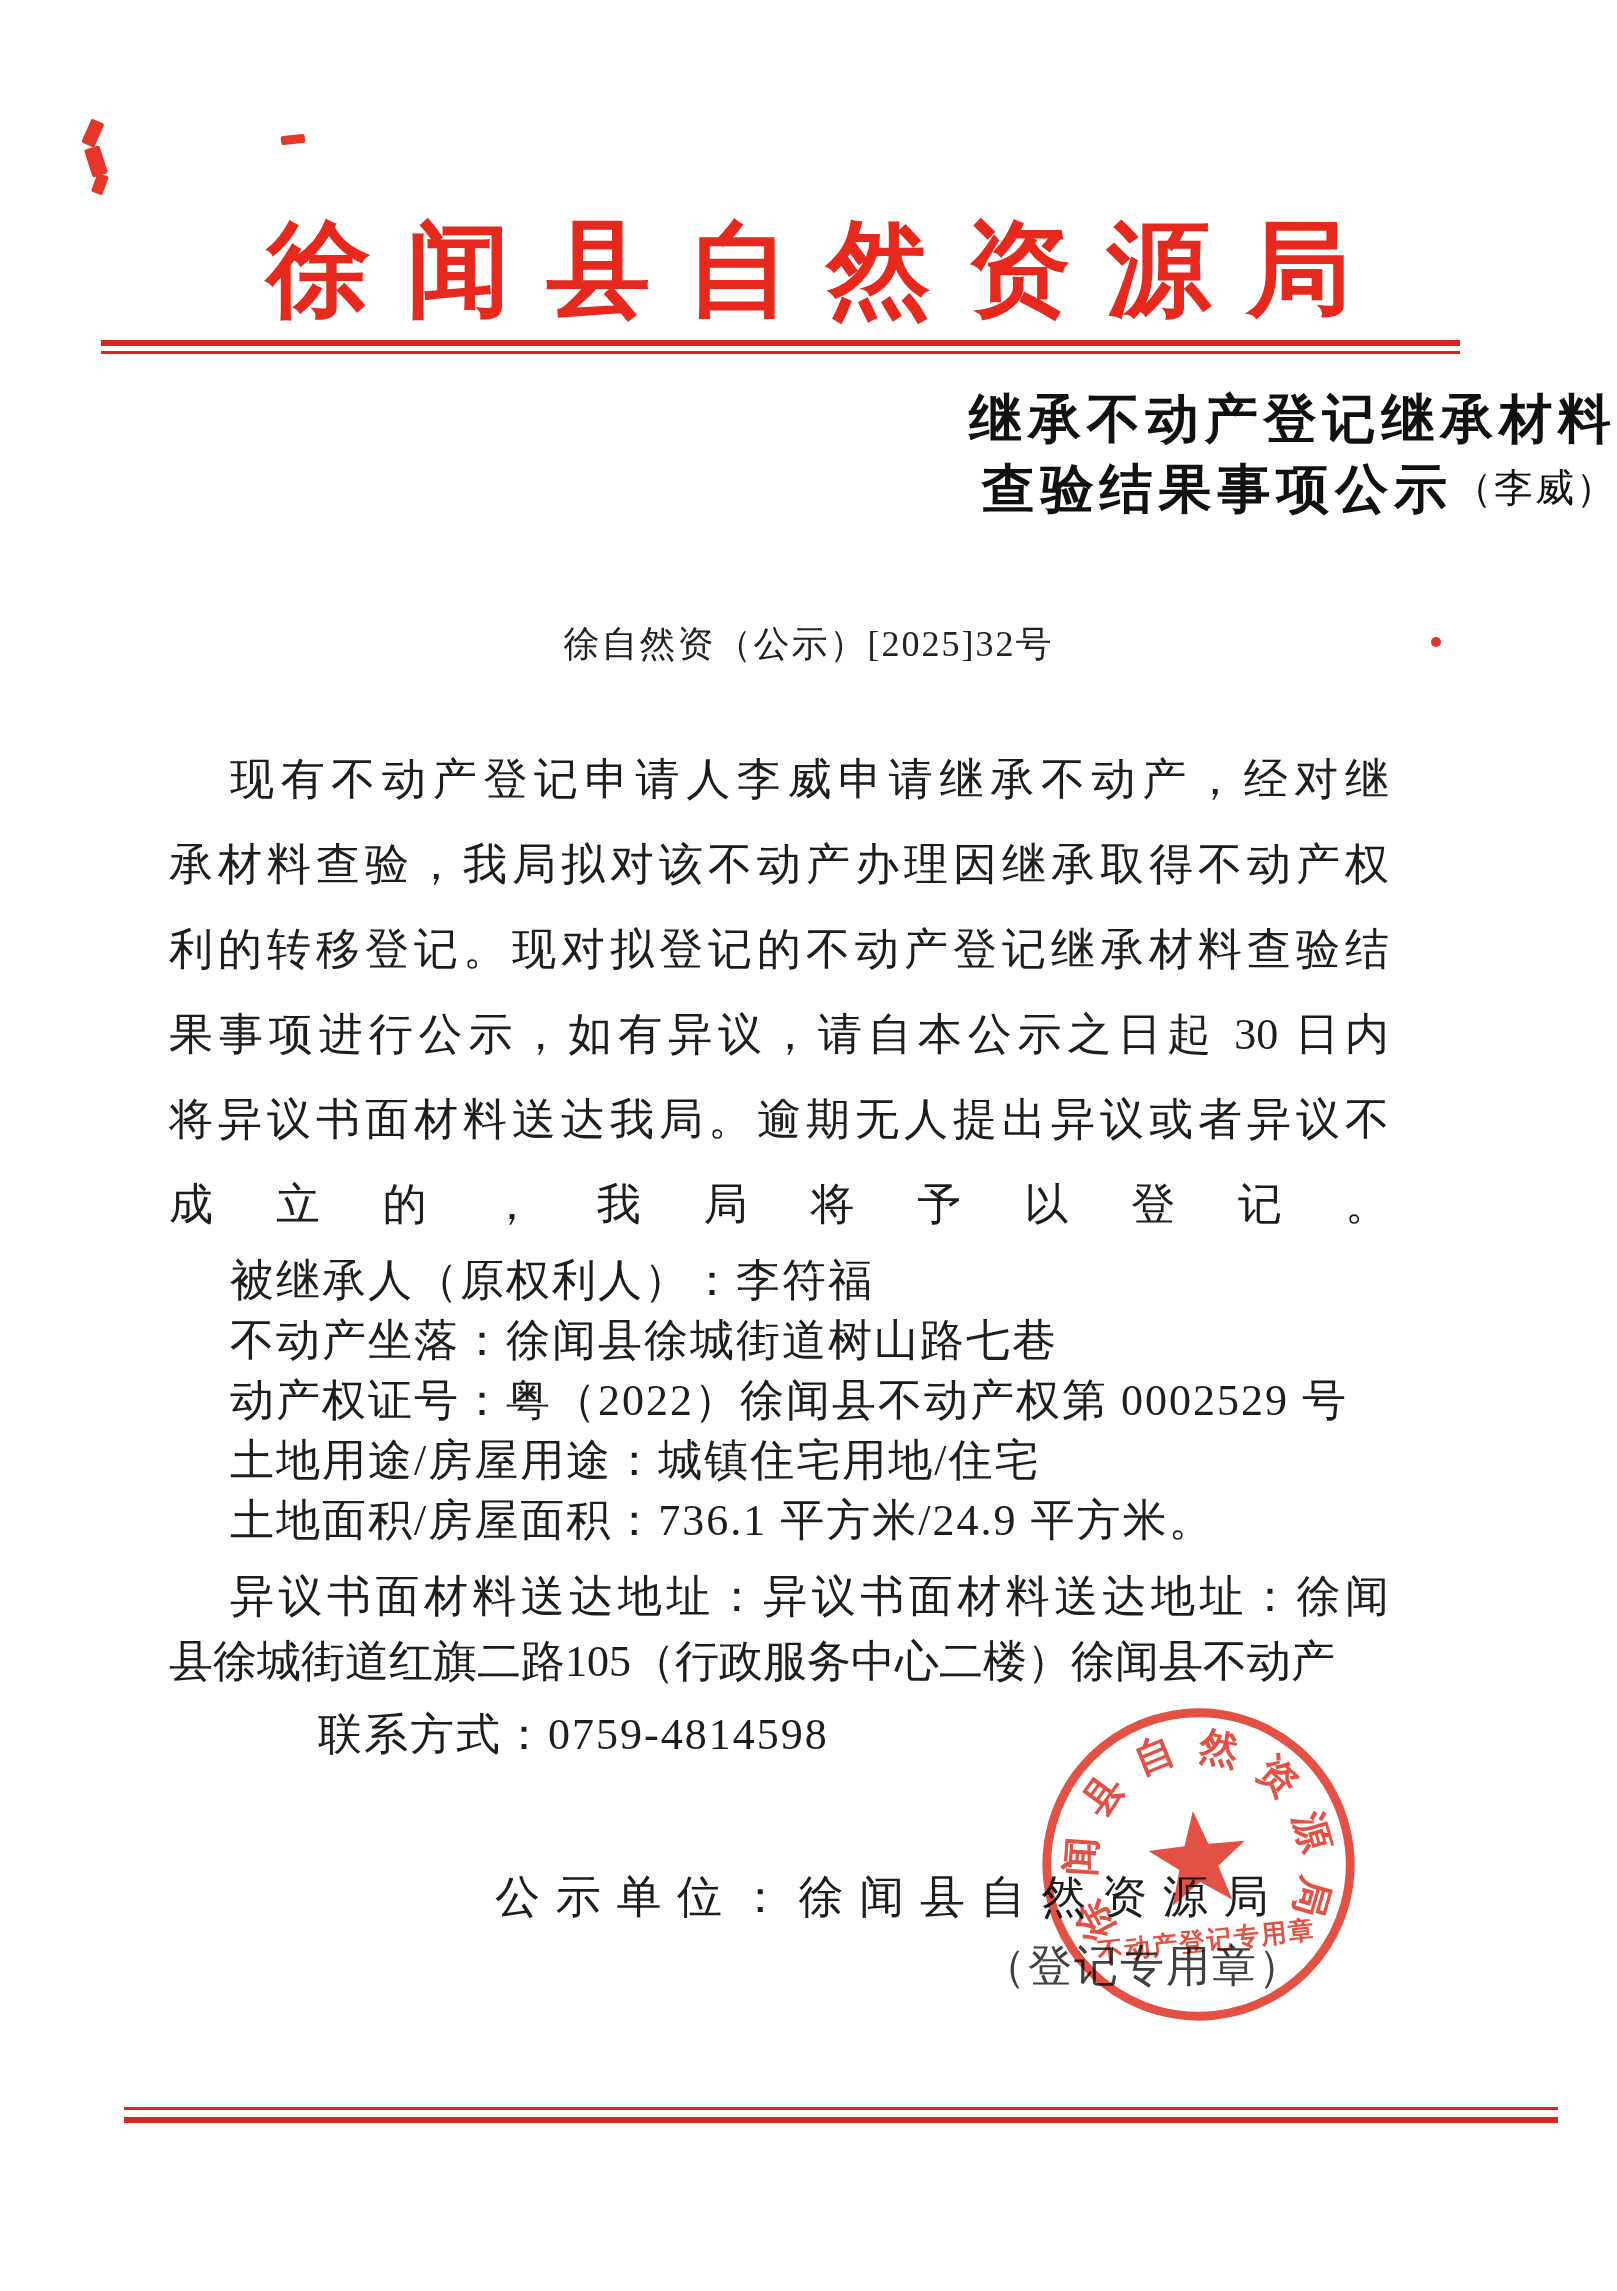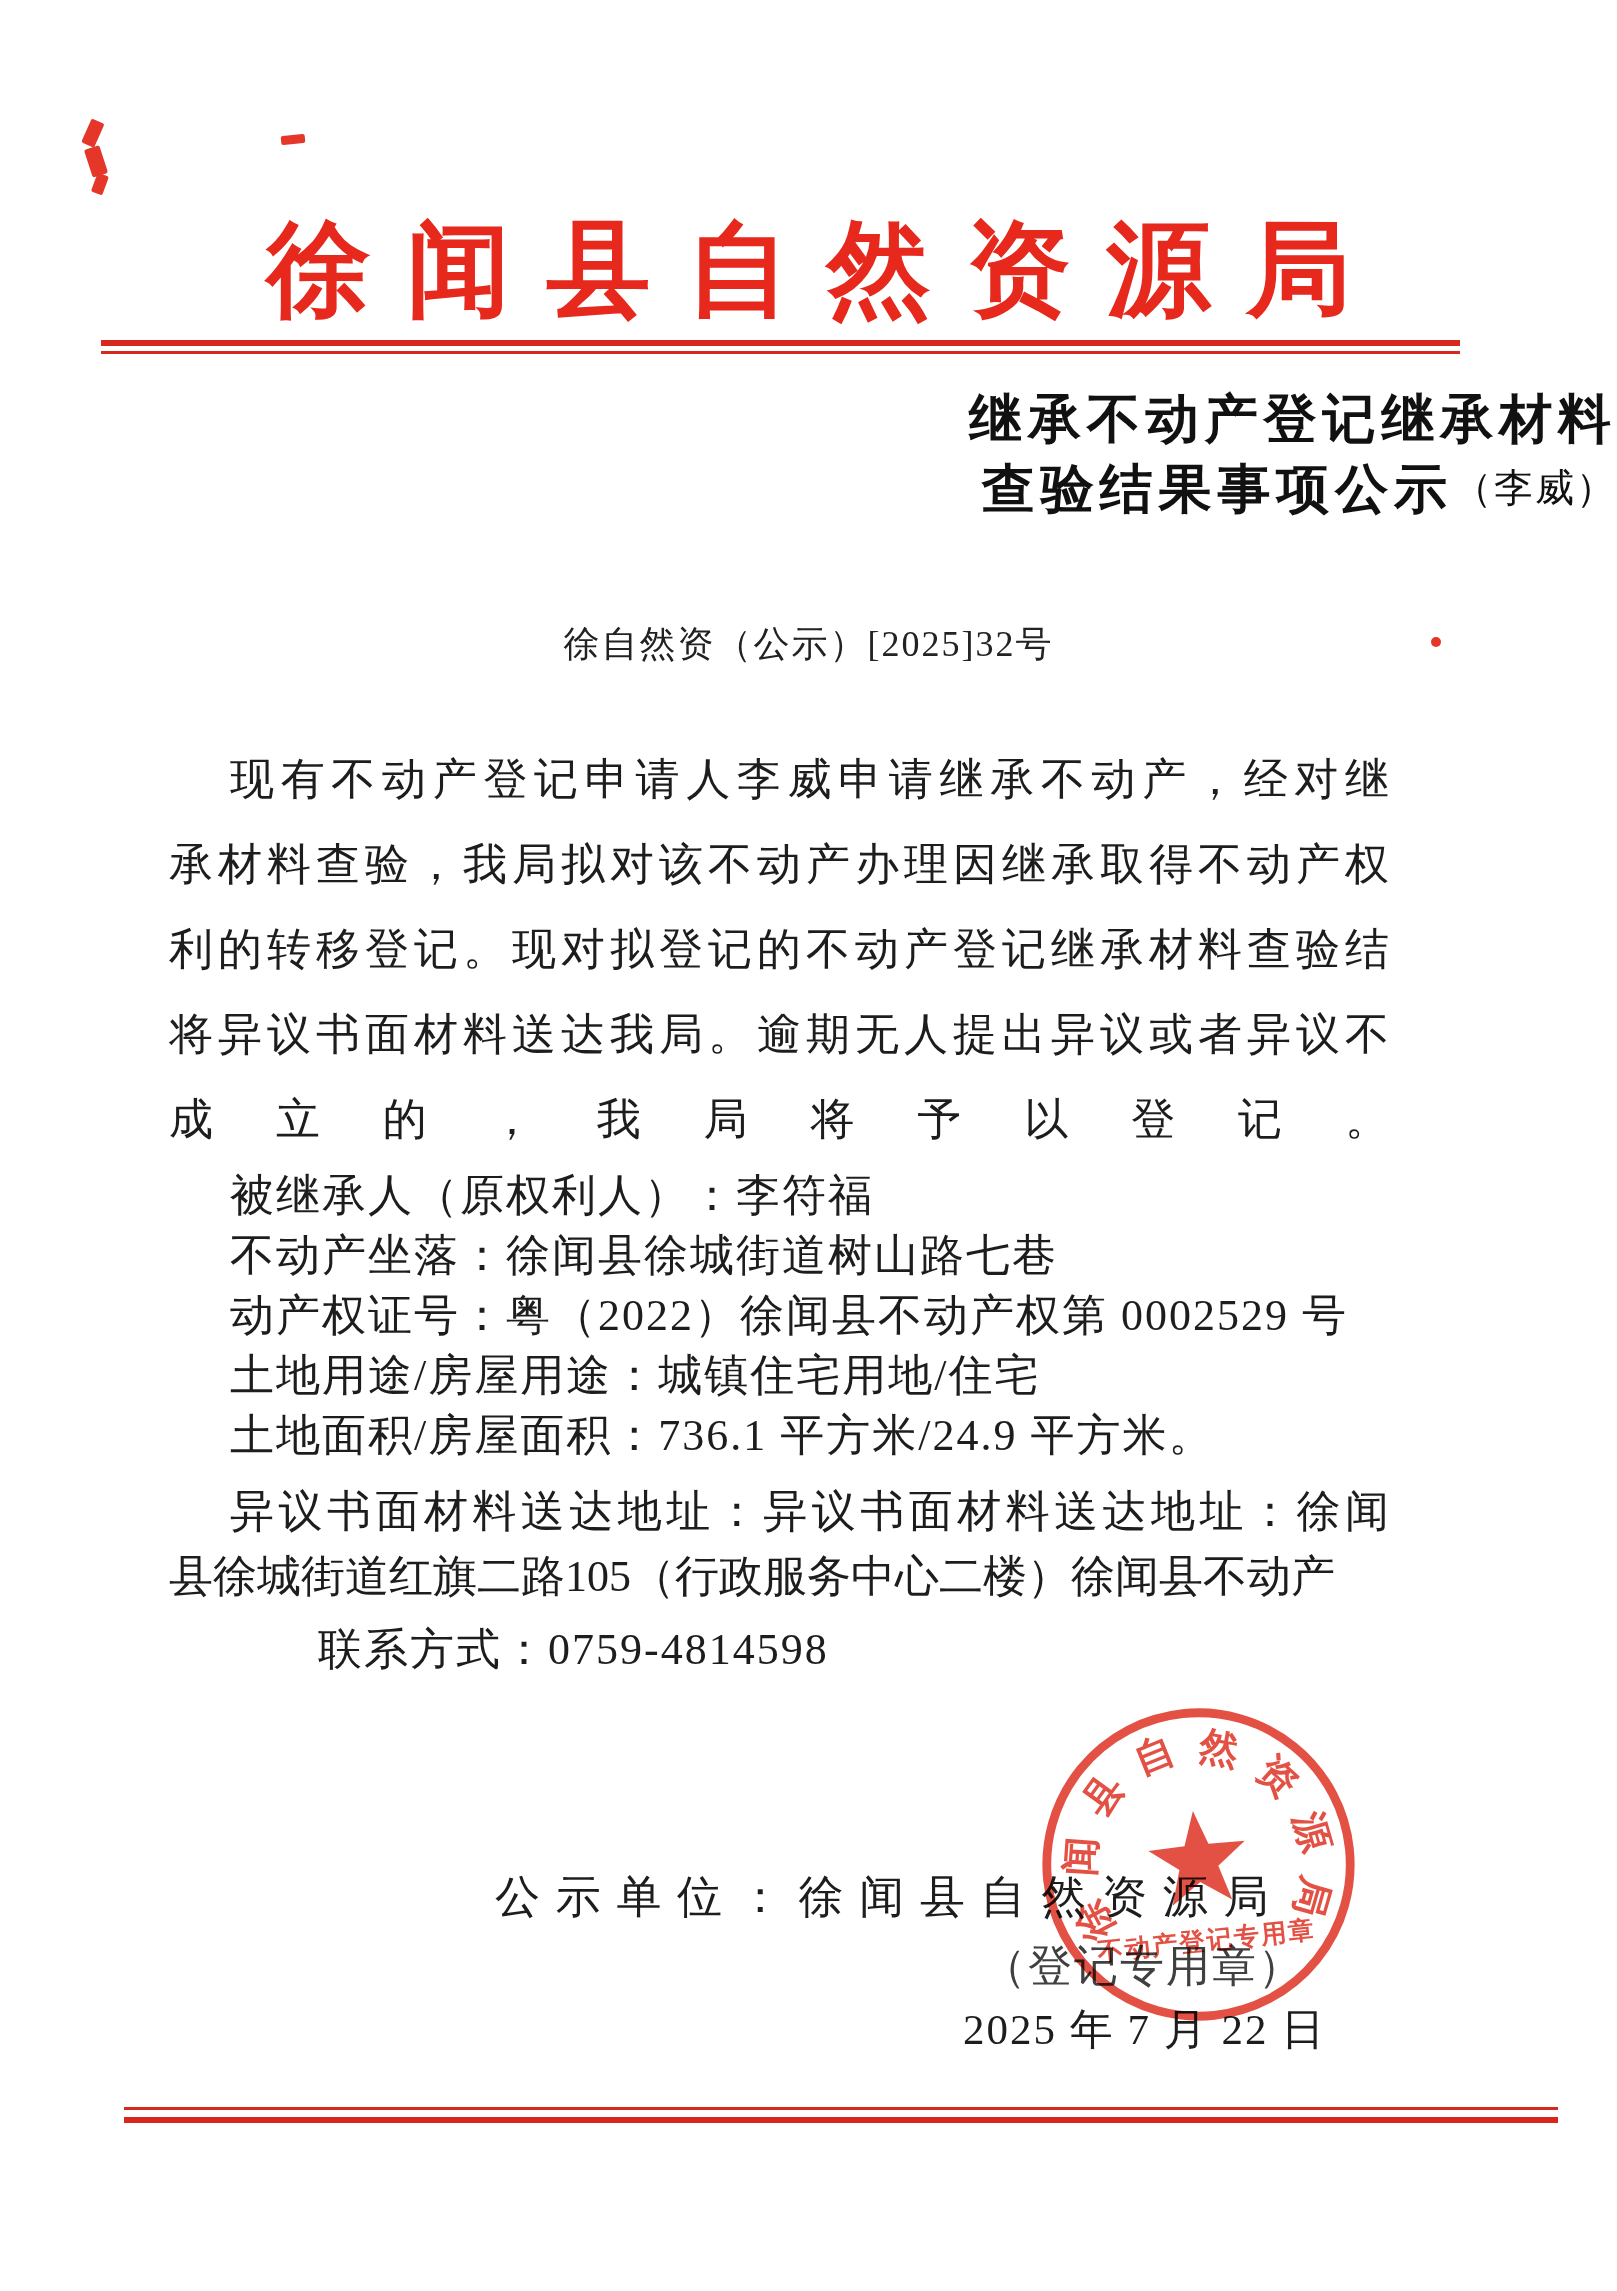--- a/index.html
+++ b/index.html
@@ -133,20 +133,21 @@
   <div class="title2">
     <span class="t2-main">查验结果事项公示</span><span class="t2-suffix">（李威）</span>
   </div>
 
   <div class="docnum">徐自然资（公示）[2025]32号</div>
 
   <div class="body-block">
     <div class="p-line">现有不动产登记申请人李威申请继承不动产，经对继</div>
     <div class="p-line">承材料查验，我局拟对该不动产办理因继承取得不动产权</div>
     <div class="p-line">利的转移登记。现对拟登记的不动产登记继承材料查验结</div>
+    <div class="p-line">果事项进行公示，如有异议，请自本公示之日起 30 日内</div>
     <div class="p-line">将异议书面材料送达我局。逾期无人提出异议或者异议不</div>
     <div class="p-line">成立的，我局将予以登记。</div>
 
     <div class="detail-block">
       <div class="d-line">被继承人（原权利人）：李符福</div>
       <div class="d-line">不动产坐落：徐闻县徐城街道树山路七巷</div>
       <div class="d-line">动产权证号：粤（2022）徐闻县不动产权第 0002529 号</div>
       <div class="d-line">土地用途/房屋用途：城镇住宅用地/住宅</div>
       <div class="d-line">土地面积/房屋面积：736.1 平方米/24.9 平方米。</div>
     </div>
@@ -154,21 +155,20 @@
     <div class="address-block">
       <div class="a-line">异议书面材料送达地址：异议书面材料送达地址：徐闻</div>
       <div class="a-line">县徐城街道红旗二路105（行政服务中心二楼）徐闻县不动产</div>
     </div>
 
     <div class="contact-line">联系方式：0759-4814598</div>
   </div>
 
   <div class="sig-unit">公示单位：徐闻县自然资源局</div>
   <div class="sig-note">（登记专用章）</div>
-  <div class="sig-date">2025 年 7 月 22 日</div>
 
   <svg class="seal" viewBox="0 0 330 330">
     <circle cx="165" cy="165" r="155" fill="none" stroke="#e0392b" stroke-width="9"></circle>
     <path d="M165,110 L177.3,145 L214.5,145.9 L185,168.5 L195.6,204.1 L165,183 L134.4,204.1 L145,168.5 L115.5,145.9 L152.7,145 Z" fill="#e0392b"></path>
     <g id="seal-ring">
         <text transform="translate(52.8,210.3) rotate(-112.0)" class="seal-ring-char">徐</text>
         <text transform="translate(45.8,144.0) rotate(-80.0)" class="seal-ring-char">闻</text>
         <text transform="translate(75.1,84.0) rotate(-48.0)" class="seal-ring-char">县</text>
         <text transform="translate(131.6,48.7) rotate(-16.0)" class="seal-ring-char">自</text>
         <text transform="translate(198.4,48.7) rotate(16.0)" class="seal-ring-char">然</text>

